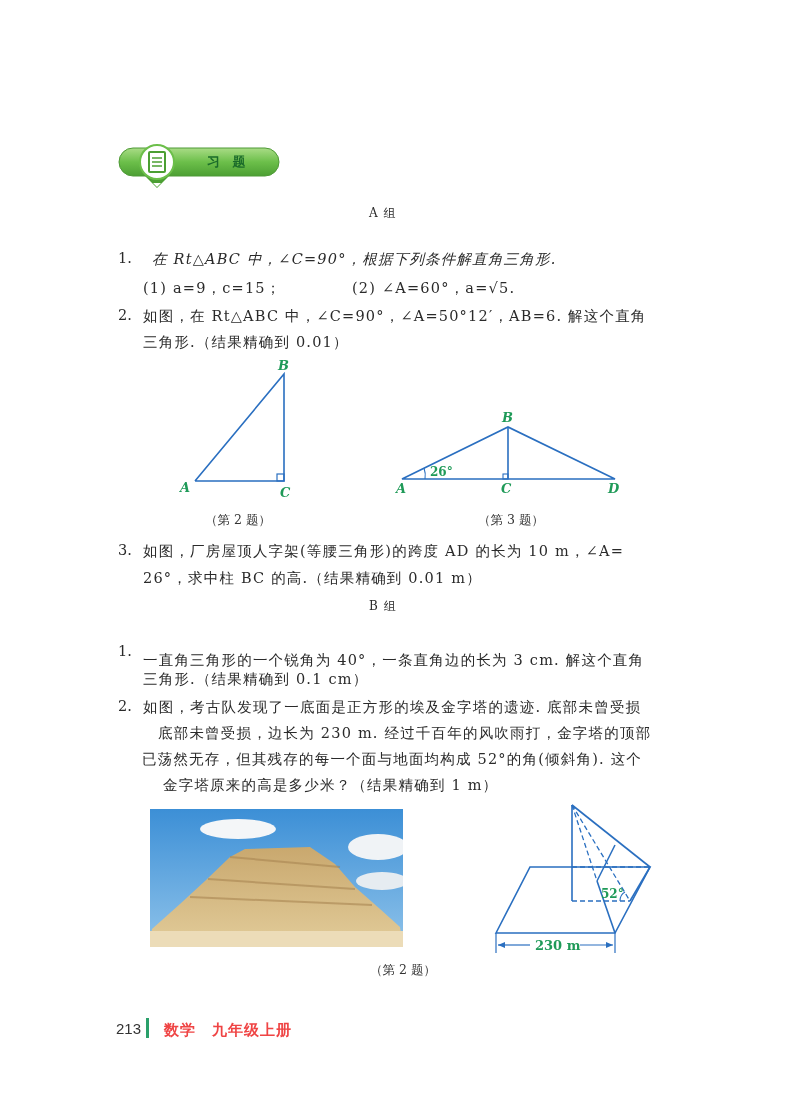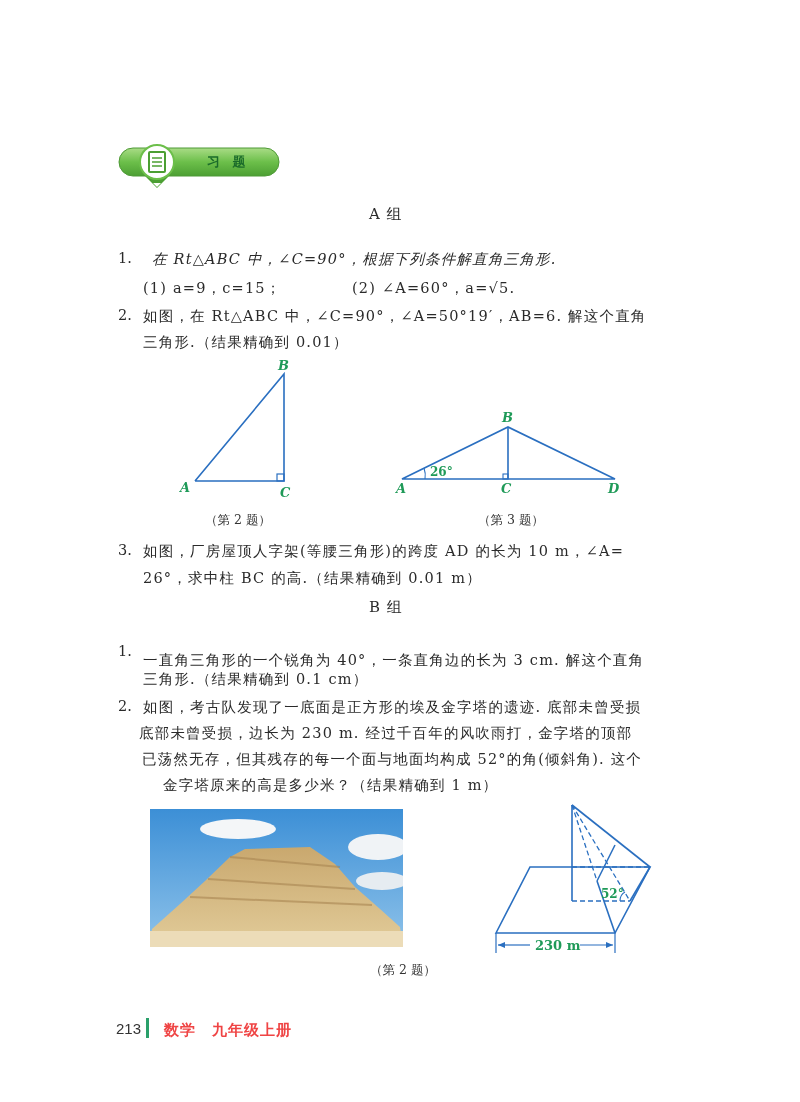--- a/index.html
+++ b/index.html
@@ -1,21 +1,21 @@
 <!DOCTYPE html>
 <html><head>
 <meta charset="utf-8">
 <style>
   html, body { margin:0; padding:0; background:#ffffff; }
   body { width:800px; height:1102px; position:relative; overflow:hidden;
          font-family:"DejaVu Serif","Liberation Serif",serif; color:#2a2a2a; }
   .abs { position:absolute; }
   .line { position:absolute; font-size:14.5px; white-space:nowrap; letter-spacing:1.2px; }
   .num { position:absolute; font-size:14.5px; }
-  .group-title { position:absolute; font-size:15px; letter-spacing:1px; }
+  .group-title { position:absolute; font-size:12px; letter-spacing:1px; }
   .caption { position:absolute; font-size:12.5px; color:#333; }
   .lbl { font-family:"DejaVu Serif",serif; font-style:italic; font-weight:bold; fill:#1f9a58; font-size:13px; }
   .ex-banner { position:absolute; left:117px; top:144px; width:164px; height:34px; }
   .footer-num { position:absolute; left:116px; top:1020px; font-family:"Liberation Sans",sans-serif; font-size:15px; color:#333; }
   .footer-bar { position:absolute; left:146px; top:1018px; width:3px; height:20px; background:#2aa06a; }
   .footer-text { position:absolute; left:155px; top:1021px; font-family:"DejaVu Sans",sans-serif; font-size:15px; font-weight:bold; color:#ef4444; letter-spacing:1px;margin-left:9px; }
 </style>
 </head>
 <body>
 
@@ -41,21 +41,21 @@
 </div>
 
 <div class="group-title" style="left:369px; top:205px;">A 组</div>
 
 <div class="num" style="left:118px; top:250px;">1.</div>
 <div class="line" style="left:152px; top:250px;font-style:italic;">在 Rt△ABC 中，∠C=90°，根据下列条件解直角三角形.</div>
 <div class="line" style="left:143px; top:279px;">(1)  a=9，c=15；</div>
 <div class="line" style="left:352px; top:279px;">(2)  ∠A=60°，a=√5.</div>
 
 <div class="num" style="left:118px; top:307px;">2.</div>
-<div class="line" style="left:143px; top:307px;">如图，在 Rt△ABC 中，∠C=90°，∠A=50°19′，AB=6. 解这个直角</div>
+<div class="line" style="left:143px; top:307px;">如图，在 Rt△ABC 中，∠C=90°，∠A=50°12′，AB=6. 解这个直角</div>
 <div class="line" style="left:143px; top:333px;">三角形.（结果精确到 0.01）</div>
 
 <svg class="abs" style="left:170px; top:355px;" width="140" height="150">
   <polyline points="25,126 114,19 114,126 25,126" fill="none" stroke="#2a6fc0" stroke-width="1.6"></polyline>
   <rect x="107" y="119" width="7" height="7" fill="none" stroke="#2a6fc0" stroke-width="1.2"></rect>
   <text class="lbl" x="108" y="15">B</text>
   <text class="lbl" x="10" y="137">A</text>
   <text class="lbl" x="110" y="142">C</text>
 </svg>
 <div class="caption" style="left:205px; top:512px;">（第 2 题）</div>
@@ -78,21 +78,21 @@
 <div class="line" style="left:143px; top:569px;">26°，求中柱 BC 的高.（结果精确到 0.01 m）</div>
 
 <div class="group-title" style="left:369px; top:598px;">B 组</div>
 
 <div class="num" style="left:118px; top:643px;">1.</div>
 <div class="line" style="left:143px; top:643px;margin-top:8px;">一直角三角形的一个锐角为 40°，一条直角边的长为 3 cm. 解这个直角</div>
 <div class="line" style="left:143px; top:670px;">三角形.（结果精确到 0.1 cm）</div>
 
 <div class="num" style="left:118px; top:698px;">2.</div>
 <div class="line" style="left:143px; top:698px;">如图，考古队发现了一底面是正方形的埃及金字塔的遗迹. 底部未曾受损</div>
-<div class="line" style="left:139px; top:724px;">底部未曾受损，边长为 230 m. 经过千百年的风吹雨打，金字塔的顶部</div>
+<div class="line" style="left:158px; top:724px;">底部未曾受损，边长为 230 m. 经过千百年的风吹雨打，金字塔的顶部</div>
 <div class="line" style="left:142px; top:750px;">已荡然无存，但其残存的每一个面与地面均构成 52°的角(倾斜角). 这个</div>
 <div class="line" style="left:143px; top:776px;margin-left:20px;">金字塔原来的高是多少米？（结果精确到 1 m）</div>
 
 <svg class="abs" style="left:150px; top:809px;" width="253" height="138">
   <defs>
     <linearGradient id="sky" x1="0" y1="0" x2="0" y2="1">
       <stop offset="0" stop-color="#3c8fd6"></stop>
       <stop offset="1" stop-color="#8fc3ea"></stop>
     </linearGradient>
     <linearGradient id="stone" x1="0" y1="0" x2="0" y2="1">

